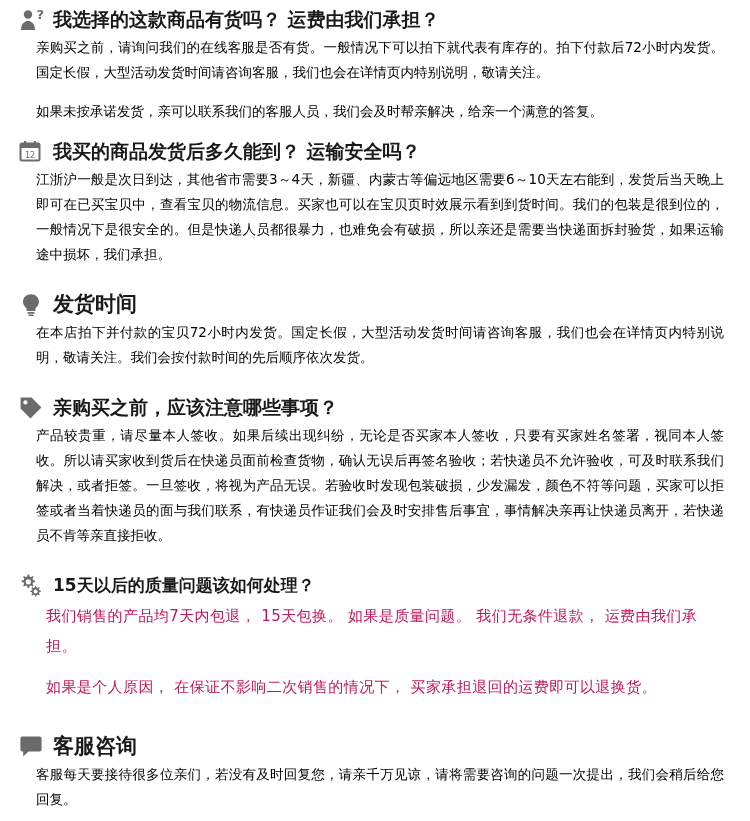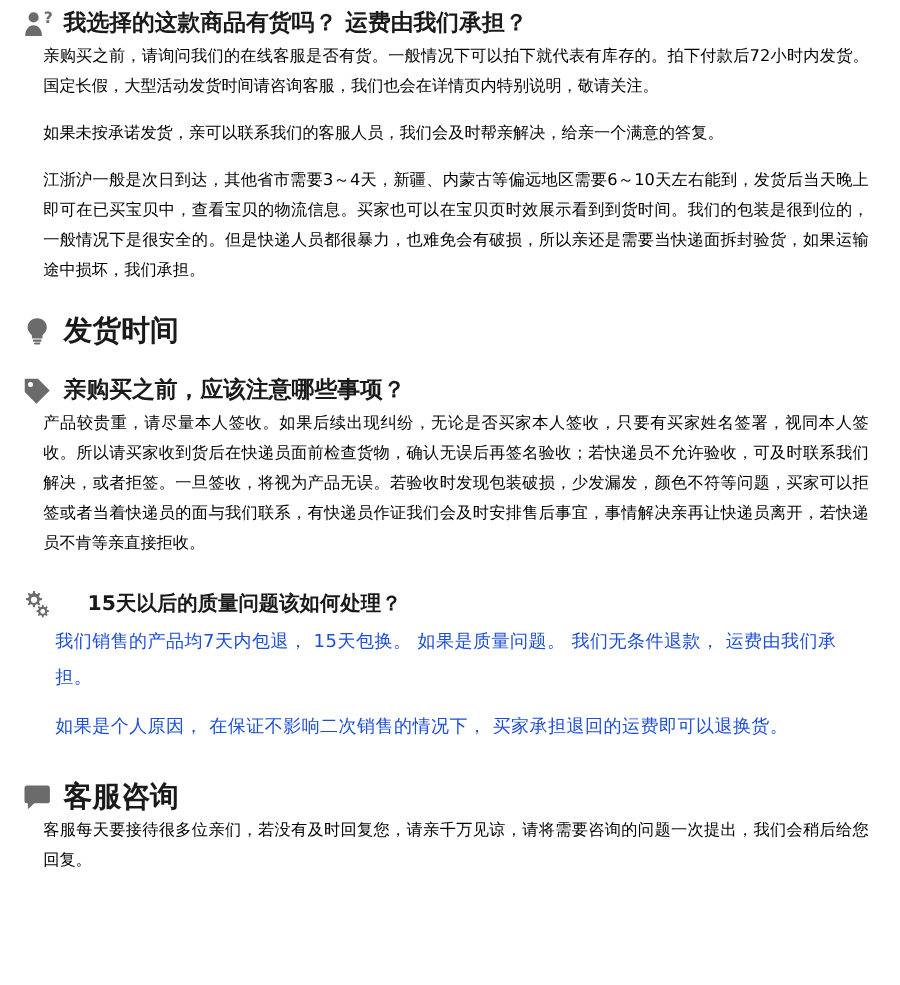--- a/index.html
+++ b/index.html
@@ -34,58 +34,57 @@
     width: 26px;
     height: 26px;
     flex: 0 0 26px;
     position: relative;
     top: 1px;
   }
   .sec-icon svg {
     display: block;
   }
   .sec-title {
-    font-size: 24px;
+    font-size: 21px;
     font-weight: bold;
     color: #1a1a1a;
     line-height: 26px;
     letter-spacing: 0px;
   }
   .sec-body {
     font-size: 13.5px;
     line-height: 1.85;
     color: #000000;
     padding-left: 18px;
     padding-right: 8px;
     text-align: justify;
   }
   .big-body {
     font-size: 15px;
     line-height: 2.05;
-    color: #1d4ed8;
+    color: #be185d;
     padding-left: 28px;
     padding-right: 8px;
     letter-spacing: 0.4px;
   }
   .big-body p {
     margin: 0 0 10px 0;
     text-indent: 0;
   }
   .gap-lg {
     height: 20px;
   }
   .gap-md {
     height: 10px;
   }
   .sec-title.ask {
     font-size: 19px;
   }
   .sec-title.small {
     font-size: 17px;
-    margin-left: 20px;
   }
 </style>
 </head>
 <body>
 
 <div class="page">
 
   <div class="section">
     <div class="sec-head">
       <span class="sec-icon">
@@ -102,36 +101,49 @@
 
   <div class="gap-md"></div>
 
   <div class="section">
     <div class="sec-body">如果未按承诺发货，亲可以联系我们的客服人员，我们会及时帮亲解决，给亲一个满意的答复。</div>
   </div>
 
   <div class="gap-md"></div>
 
   <div class="section">
+    <div class="sec-head">
+      <span class="sec-icon">
+        <svg width="26" height="26" viewBox="0 0 26 26">
+          <rect x="2.5" y="4.5" width="19" height="17" rx="1.5" fill="none" stroke="#6b6b6b" stroke-width="2"></rect>
+          <rect x="2.5" y="4.5" width="19" height="4.5" fill="#6b6b6b"></rect>
+          <rect x="6" y="2" width="2.2" height="4" fill="#6b6b6b"></rect>
+          <rect x="15.8" y="2" width="2.2" height="4" fill="#6b6b6b"></rect>
+          <text x="12" y="18.5" font-size="8" text-anchor="middle" font-family="DejaVu Sans, sans-serif" fill="#6b6b6b">12</text>
+        </svg>
+      </span>
+      <span class="sec-title ask">我买的商品发货后多久能到？ 运输安全吗？</span>
+    </div>
     <div class="sec-body">江浙沪一般是次日到达，其他省市需要3～4天，新疆、内蒙古等偏远地区需要6～10天左右能到，发货后当天晚上即可在已买宝贝中，查看宝贝的物流信息。买家也可以在宝贝页时效展示看到到货时间。我们的包装是很到位的，一般情况下是很安全的。但是快递人员都很暴力，也难免会有破损，所以亲还是需要当快递面拆封验货，如果运输途中损坏，我们承担。</div>
   </div>
 
   <div class="gap-lg"></div>
 
   <div class="section">
     <div class="sec-head">
       <span class="sec-icon">
         <svg width="26" height="26" viewBox="0 0 26 26">
           <path d="M13 2.2 C8.3 2.2 5 5.6 5 9.8 C5 13 7.2 15 8.6 16.6 L8.6 19 L17.4 19 L17.4 16.6 C18.8 15 21 13 21 9.8 C21 5.6 17.7 2.2 13 2.2 Z" fill="#6b6b6b"></path>
           <rect x="9.4" y="20" width="7.2" height="1.8" rx="0.9" fill="#6b6b6b"></rect>
           <rect x="10.4" y="22.4" width="5.2" height="1.7" rx="0.85" fill="#6b6b6b"></rect>
         </svg>
       </span>
       <span class="sec-title">发货时间</span>
     </div>
+    <div class="sec-body">在本店拍下并付款的宝贝72小时内发货。国定长假，大型活动发货时间请咨询客服，我们也会在详情页内特别说明，敬请关注。我们会按付款时间的先后顺序依次发货。</div>
   </div>
 
   <div class="gap-lg"></div>
 
   <div class="section">
     <div class="sec-head">
       <span class="sec-icon">
         <svg width="26" height="26" viewBox="0 0 26 26">
           <path d="M13.6 2.6 L23.4 12.4 L12.4 23.4 L2.6 13.6 L2.6 2.6 Z" fill="#6b6b6b"></path>
           <circle cx="7.4" cy="7.4" r="2.1" fill="#ffffff"></circle>

